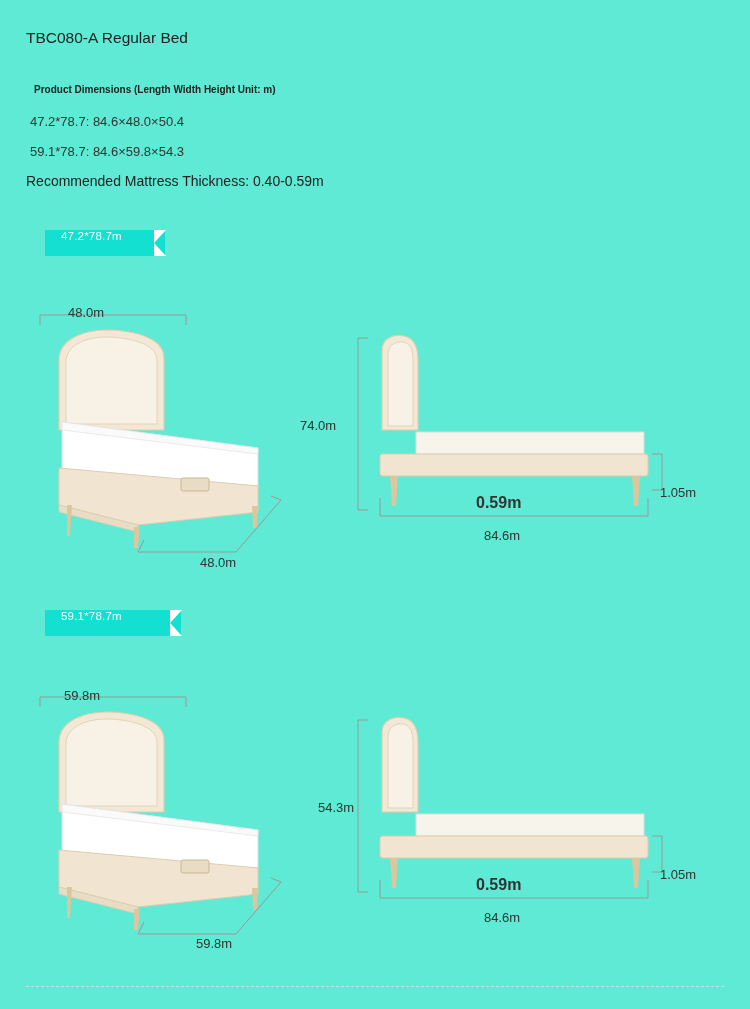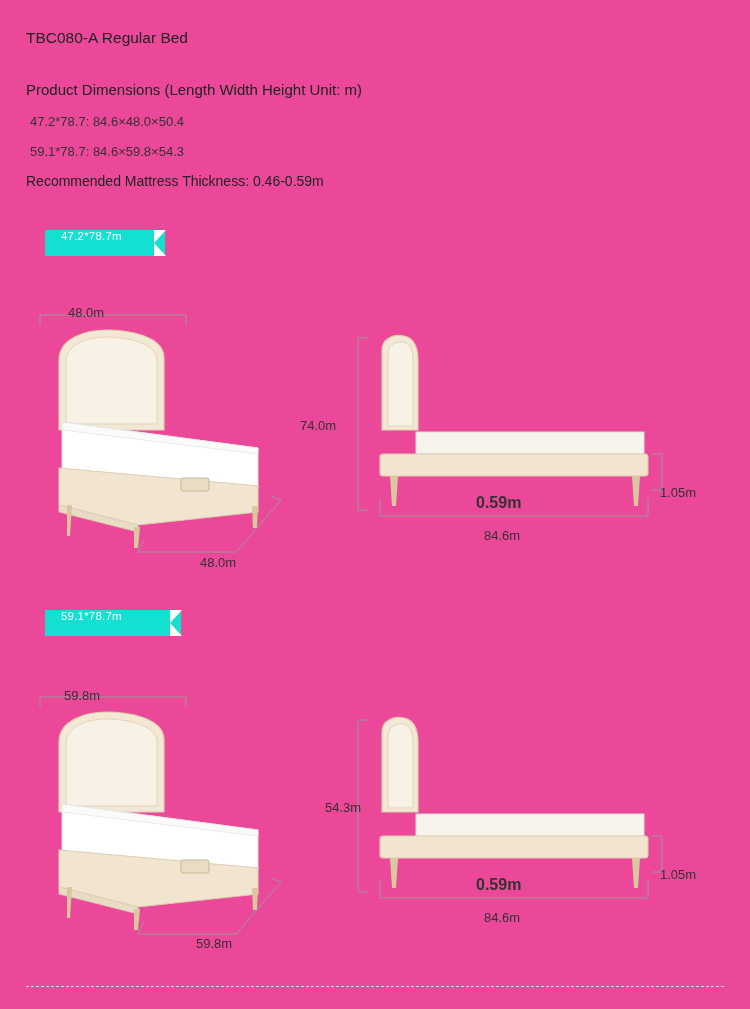--- a/index.html
+++ b/index.html
@@ -8,37 +8,38 @@
     width: 750px; height: 1009px;
     background: #ffffff;
     font-family: "Liberation Sans", sans-serif;
     color: #333;
   }
   .page {
     position: relative;
     width: 750px;
     height: 1009px;
     overflow: hidden;
-    background: #ec4899;
+    background: #5eead4;
   }
   .title {
     position: absolute;
     left: 26px; top: 28px;
     width: 300px;
     font-size: 15.5px;
     line-height: 20px;
     color: #222;
     font-weight: 400;
   }
   .section-head {
     position: absolute;
-    left: 26px;
-    font-size: 15px;
+    left: 34px;
+    font-size: 10px;
     color: #222;
     line-height: 19px;
+    font-weight: bold;
   }
   .dim-line {
     position: absolute;
     left: 30px;
     font-size: 13px;
     color: #333;
   }
   .mattress {
     position: absolute;
     left: 26px; top: 172px;
@@ -93,21 +94,21 @@
 
 <div class="page">
 
   <div class="title">TBC080-A Regular Bed</div>
 
   <div class="section-head" style="top:80px;">Product Dimensions (Length Width Height Unit: m)</div>
 
   <div class="dim-line" style="top:114px;">47.2*78.7: 84.6×48.0×50.4</div>
   <div class="dim-line" style="top:144px;">59.1*78.7: 84.6×59.8×54.3</div>
 
-  <div class="mattress">Recommended Mattress Thickness: 0.46-0.59m</div>
+  <div class="mattress">Recommended Mattress Thickness: 0.40-0.59m</div>
 
   <div class="ribbon" style="left:26px; top:230px; width:120px;">
     <span>47.2*78.7m</span>
   </div>
 
   <svg class="fig" style="left:26px; top:300px;" width="300" height="270" viewBox="0 0 300 270">
 
     <path d="M14 25 L14 15 L160 15 L160 25" stroke="#999" stroke-width="1" fill="none"></path>
 
     <path d="M33 60 C33 38, 60 30, 80 30 C103 30, 138 36, 138 58 L138 130 L33 130 Z" fill="#f3e8d6" stroke="#ddcdb0" stroke-width="1.2"></path>
@@ -181,19 +182,19 @@
     <path d="M18 18 L8 18 L8 190 L18 190" stroke="#999" stroke-width="1" fill="none"></path>
     <path d="M32 30 C32 18, 44 14, 54 16 C64 18, 68 28, 68 40 L68 110 L32 110 Z" fill="#f3e8d6" stroke="#ddcdb0" stroke-width="1.2"></path>
     <path d="M38 34 C38 24, 47 21, 54 22 C61 24, 63 31, 63 40 L63 106 L38 106 Z" fill="#f8f1e5" stroke="#e2d4ba" stroke-width="1"></path>
     <rect x="66" y="112" width="228" height="22" fill="#f7f4ec" stroke="#dcdcdc" stroke-width="1"></rect>
     <rect x="30" y="134" width="268" height="22" rx="3" fill="#f1e5d1" stroke="#ddcdb0" stroke-width="1.1"></rect>
     <path d="M40 156 L48 156 L46 186 L42 186 Z" fill="#d9c79f"></path>
     <path d="M282 156 L290 156 L288 186 L284 186 Z" fill="#d9c79f"></path>
     <path d="M30 178 L30 196 L298 196 L298 178" stroke="#999" stroke-width="1" fill="none"></path>
     <path d="M302 134 L312 134 L312 170 L302 170" stroke="#999" stroke-width="1" fill="none"></path>
   </svg>
-  <div class="lbl" style="left:307px; top:800px;padding-left:18px;">54.3m</div>
+  <div class="lbl" style="left:300px; top:800px;padding-left:18px;">54.3m</div>
   <div class="lbl bold" style="left:476px; top:876px;">0.59m</div>
   <div class="lbl" style="left:484px; top:910px;">84.6m</div>
   <div class="lbl" style="left:660px; top:867px;">1.05m</div>
 
   <div class="bottom-rule"></div>
 </div>
 
 </body></html>

